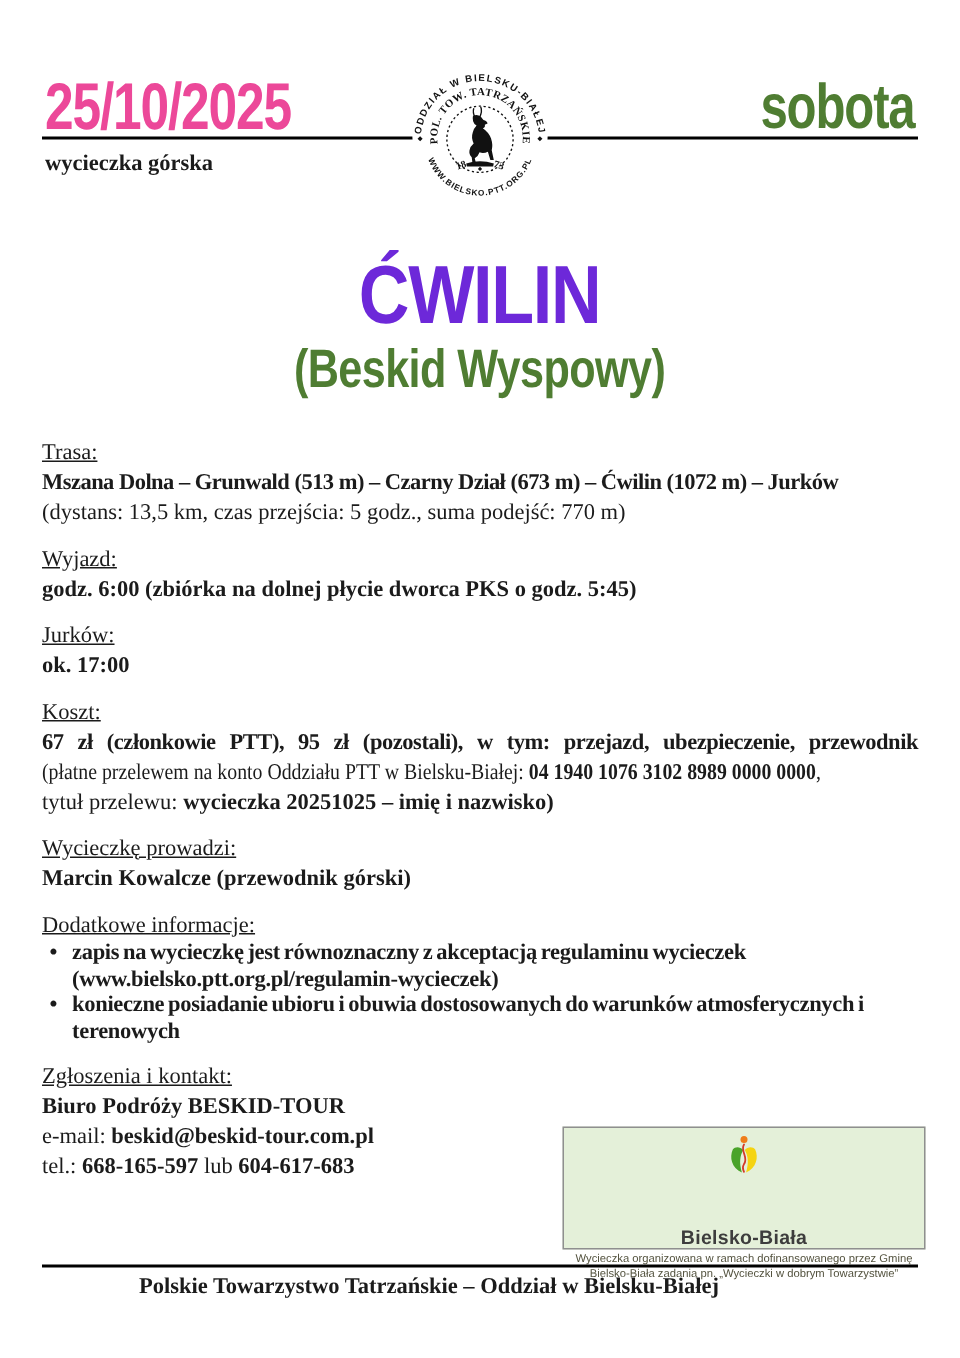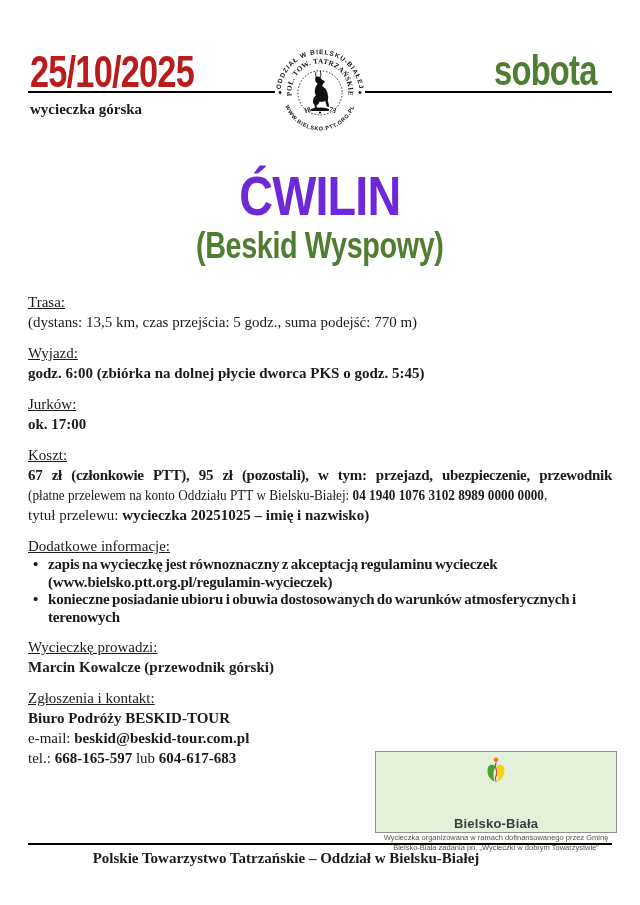--- a/index.html
+++ b/index.html
@@ -4,22 +4,22 @@
 <style>
   * { margin:0; padding:0; box-sizing:border-box; }
   html,body { background:#ffffff; }
   .page {
     position:relative; width:640px; height:905px; background:#fff;
     font-family:"Liberation Serif", serif; color:#1b1b1b; overflow:hidden;
   }
   
   .rule { position:absolute; top:91px; left:28px; right:28px; height:2px; background:#000; }
   .date { position:absolute; top:50px; left:30px; font-family:"Liberation Sans",sans-serif;
-          font-weight:bold; font-size:44px; line-height:1; color:#b91c1c; }
-  .weekday { position:absolute; top:50px; right:43px; text-align:right;
+          font-weight:bold; font-size:44px; line-height:1; color:#ec4899; }
+  .weekday { position:absolute; top:50px; right:30px; text-align:right;
           font-family:"Liberation Sans",sans-serif; font-weight:bold; font-size:42px;
           line-height:1; color:#4f7d32; }
   .cond { display:inline-block; transform:scaleX(.78); transform-origin:0 50%; letter-spacing:-1px; }
   .weekday .cond { transform-origin:100% 50%; }
   .seal { position:absolute; top:45px; left:274px; width:92px; height:92px; }
   .trip-type { position:absolute; top:101px; left:30px; font-weight:bold; font-size:15px; }
   
   .title { position:absolute; top:168px; left:0; width:640px; text-align:center;
            font-family:"Liberation Sans",sans-serif; font-weight:bold; font-size:55px;
            line-height:1.05; color:#6d28d9; }
@@ -92,20 +92,21 @@
 
   <div class="trip-type">wycieczka górska</div>
 
   <div class="title"><span class="cond2">ĆWILIN</span></div>
   <div class="subtitle"><span class="cond2">(Beskid Wyspowy)</span></div>
 
   <main class="content">
 
     <section class="sec">
       <div class="sec-label">Trasa:</div>
+      <div class="route">Mszana Dolna – Grunwald (513 m) – Czarny Dział (673 m) – Ćwilin (1072 m) – Jurków</div>
       <div>(dystans: 13,5 km, czas przejścia: 5 godz., suma podejść: 770 m)</div>
     </section>
 
     <section class="sec">
       <div class="sec-label">Wyjazd:</div>
       <div class="b">godz. 6:00 (zbiórka na dolnej płycie dworca PKS o godz. 5:45)</div>
     </section>
 
     <section class="sec">
       <div class="sec-label">Jurków:</div>
@@ -113,30 +114,30 @@
     </section>
 
     <section class="sec">
       <div class="sec-label">Koszt:</div>
       <div class="b just">67 zł (członkowie PTT), 95 zł (pozostali), w tym: przejazd, ubezpieczenie, przewodnik</div>
       <div><span class="squeeze"><span>(płatne przelewem na konto Oddziału PTT w Bielsku-Białej: </span><span class="b">04 1940 1076 3102 8989 0000 0000</span><span>,</span></span></div>
       <div><span>tytuł przelewu: </span><span class="b">wycieczka 20251025 – imię i nazwisko)</span></div>
     </section>
 
     <section class="sec">
+      <div class="sec-label">Wycieczkę prowadzi:</div>
+      <div class="b">Marcin Kowalcze (przewodnik górski)</div>
+    </section>
+
+    <section class="sec">
       <div class="sec-label">Dodatkowe informacje:</div>
       <ul class="bullets">
         <li>zapis na wycieczkę jest równoznaczny z akceptacją regulaminu wycieczek (www.bielsko.ptt.org.pl/regulamin-wycieczek)</li>
         <li>konieczne posiadanie ubioru i obuwia dostosowanych do warunków atmosferycznych i terenowych</li>
       </ul>
-    </section>
-
-    <section class="sec">
-      <div class="sec-label">Wycieczkę prowadzi:</div>
-      <div class="b">Marcin Kowalcze (przewodnik górski)</div>
     </section>
 
     <section class="sec">
       <div class="sec-label">Zgłoszenia i kontakt:</div>
       <div class="b">Biuro Podróży BESKID-TOUR</div>
       <div><span>e-mail: </span><span class="b">beskid@beskid-tour.com.pl</span></div>
       <div><span>tel.: </span><span class="b">668-165-597</span><span> lub </span><span class="b">604-617-683</span></div>
     </section>
 
   </main>

